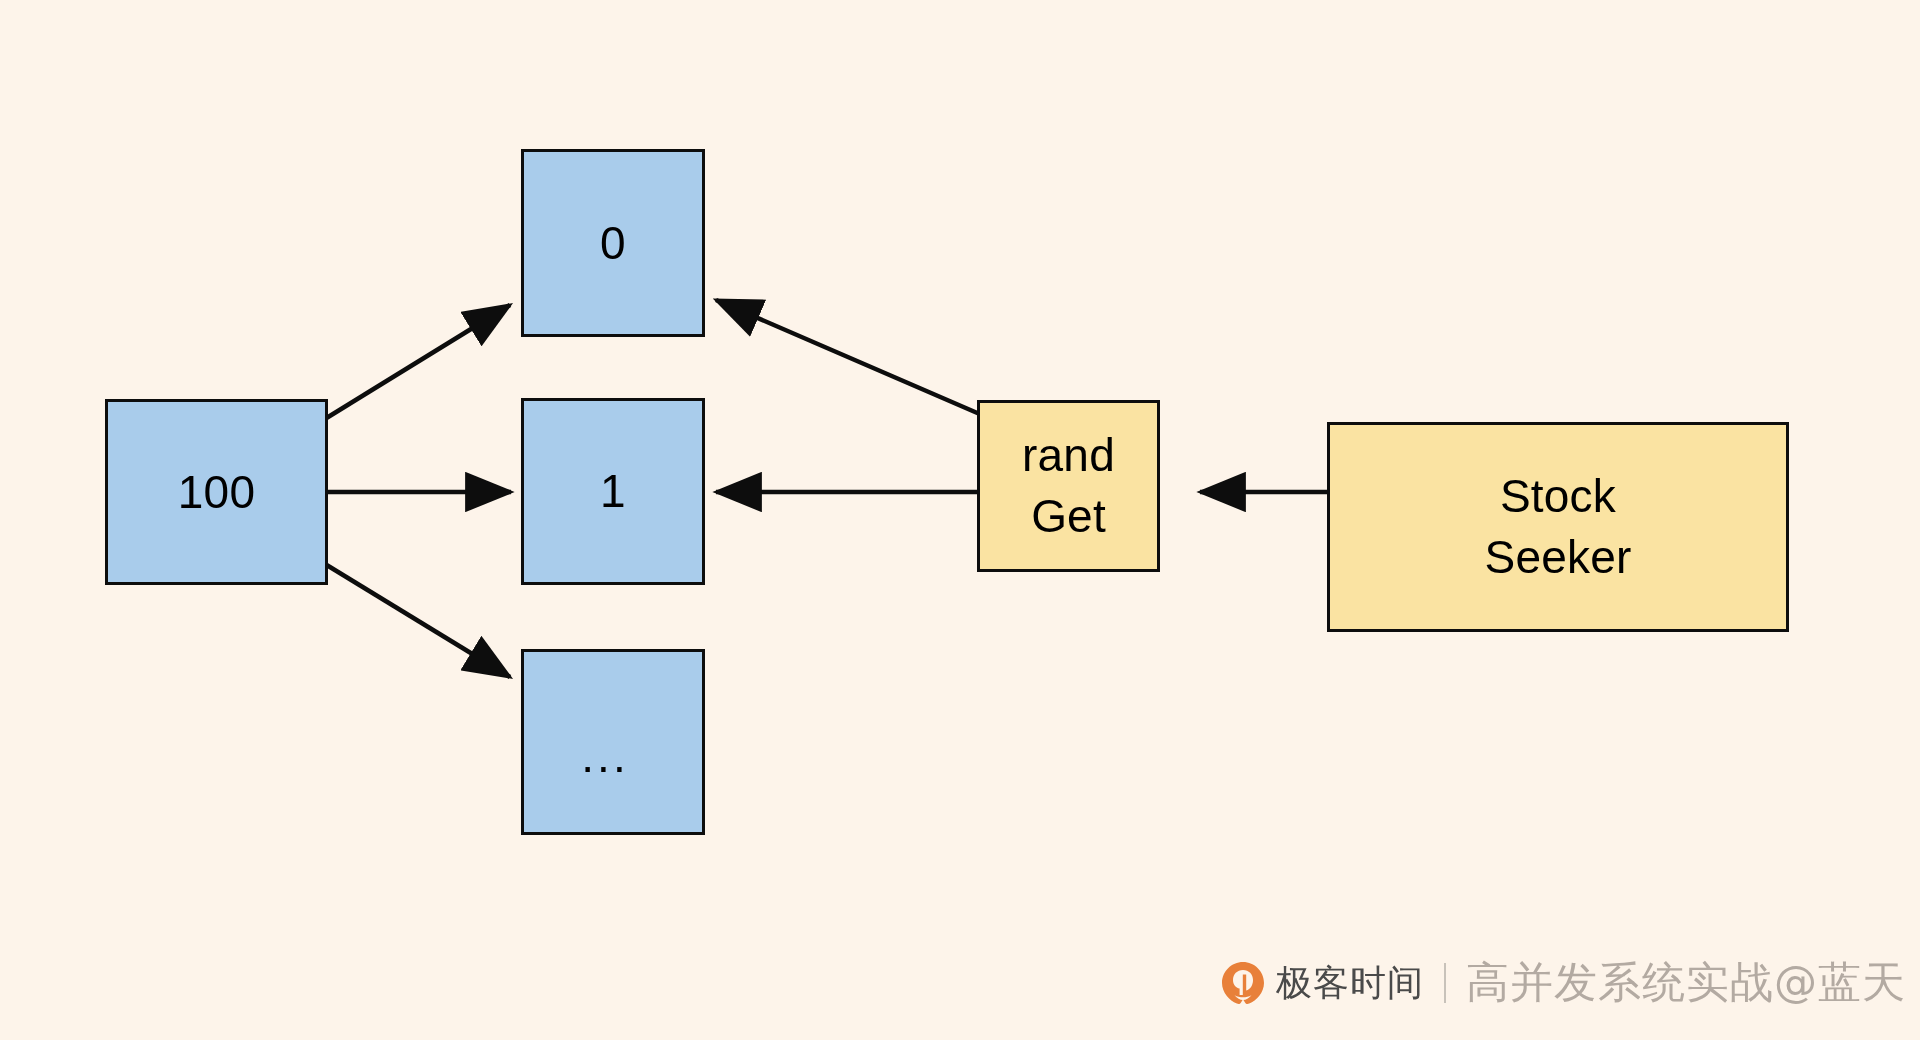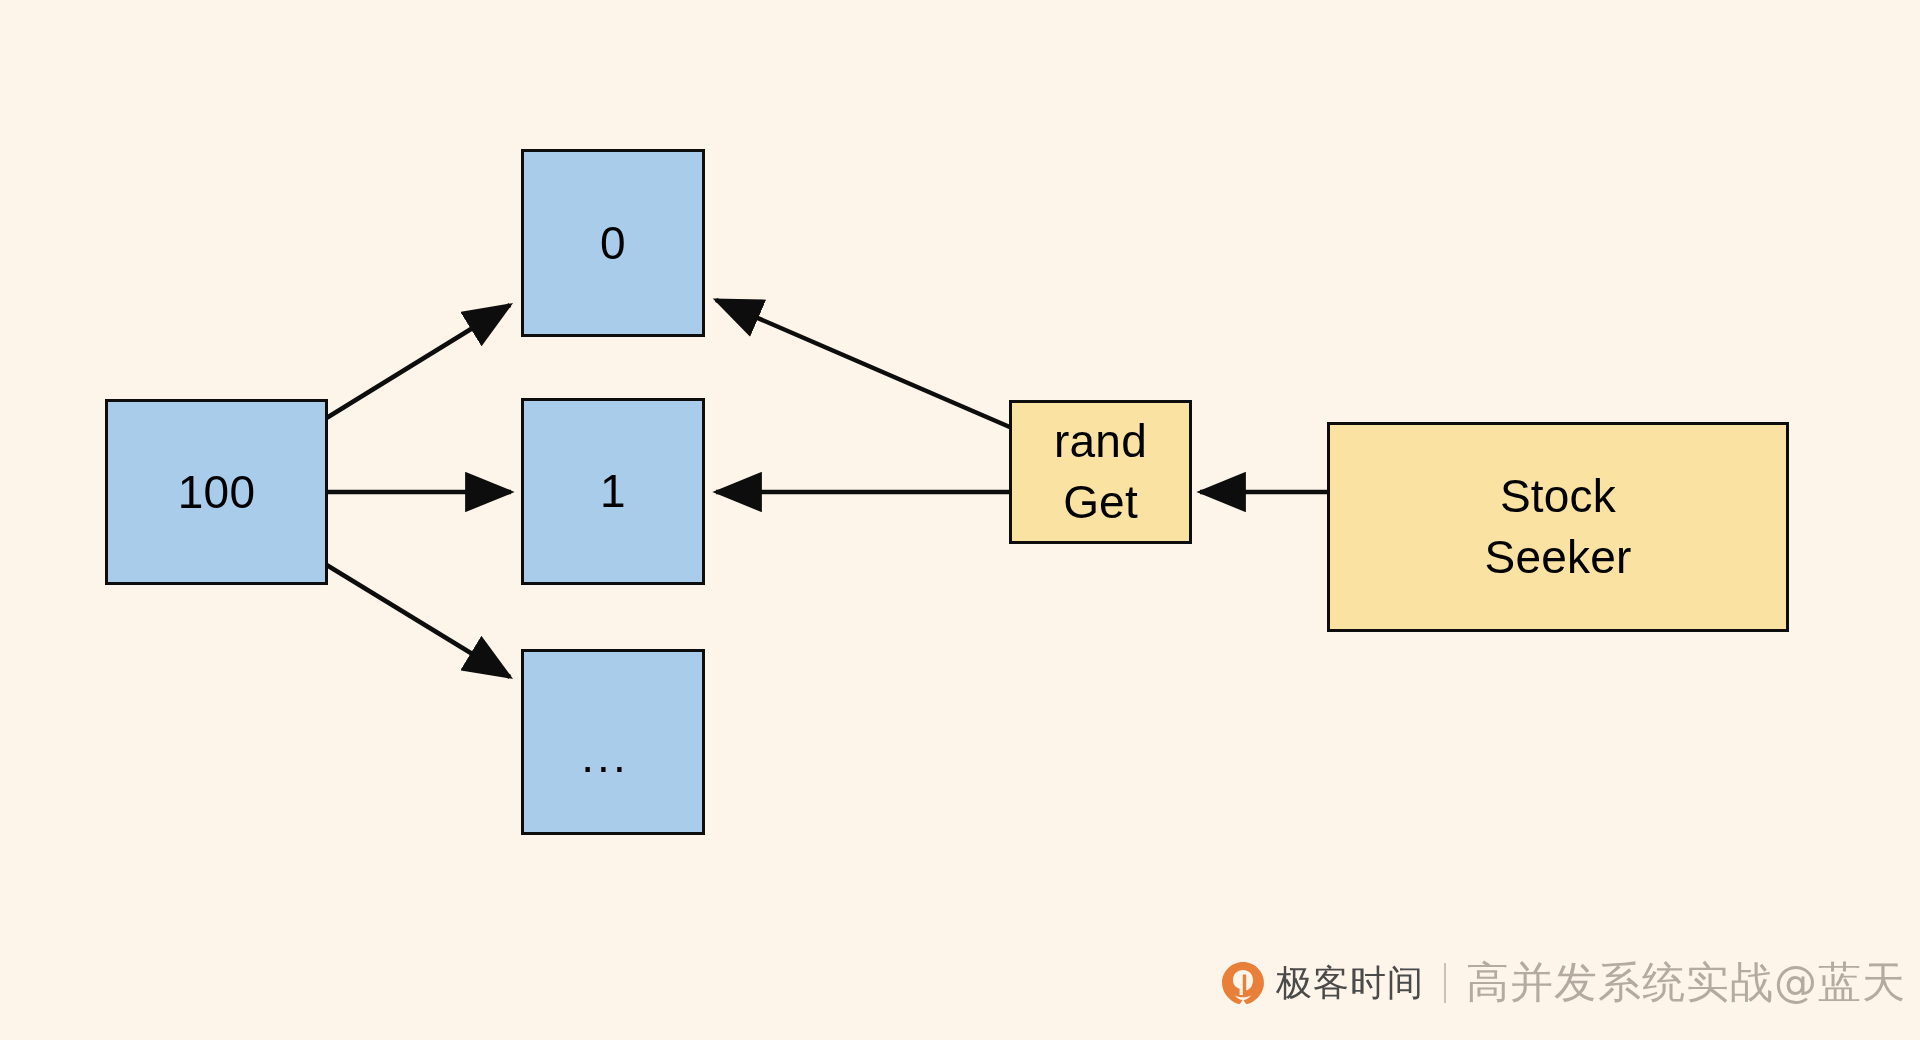--- a/index.html
+++ b/index.html
@@ -127,21 +127,21 @@
   </div>
 
   <div class="node blue" style="left:521px; top:398px; width:184px; height:187px;">
     <span class="node-label">1</span>
   </div>
 
   <div class="node blue ellipsis" style="left:521px; top:649px; width:184px; height:186px;">
     <span class="node-label">...</span>
   </div>
 
-  <div class="node yellow" style="left:1009px; top:400px; width:183px; height:144px;">
+  <div class="node yellow" style="left:977px; top:400px; width:183px; height:172px;">
     <span class="node-label">rand
 Get</span>
   </div>
 
   <div class="node yellow" style="left:1327px; top:422px; width:462px; height:210px;">
     <span class="node-label">Stock
 Seeker</span>
   </div>
 
   <div id="watermark">

